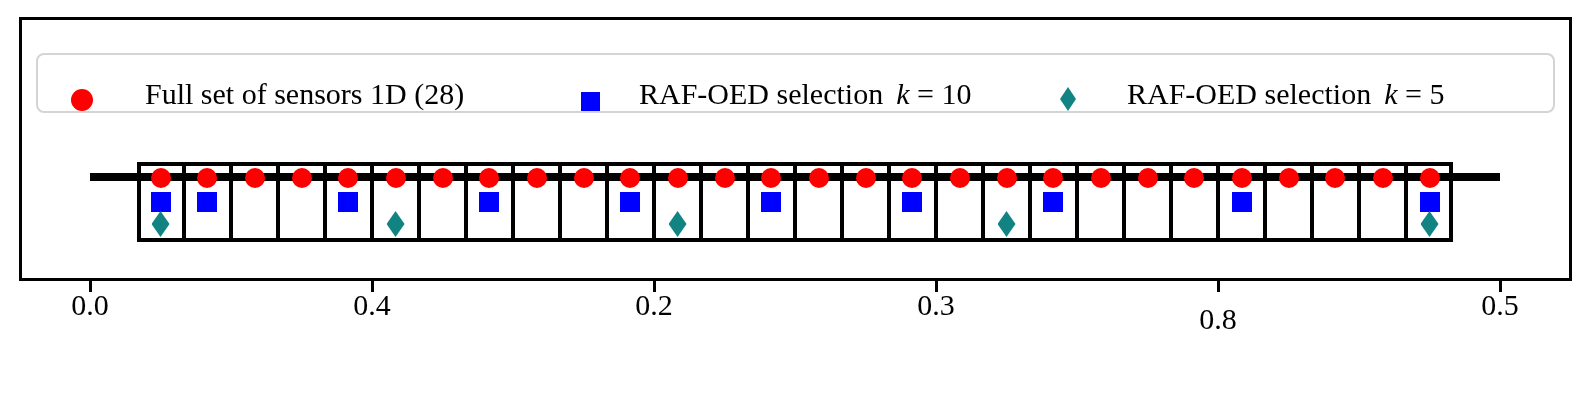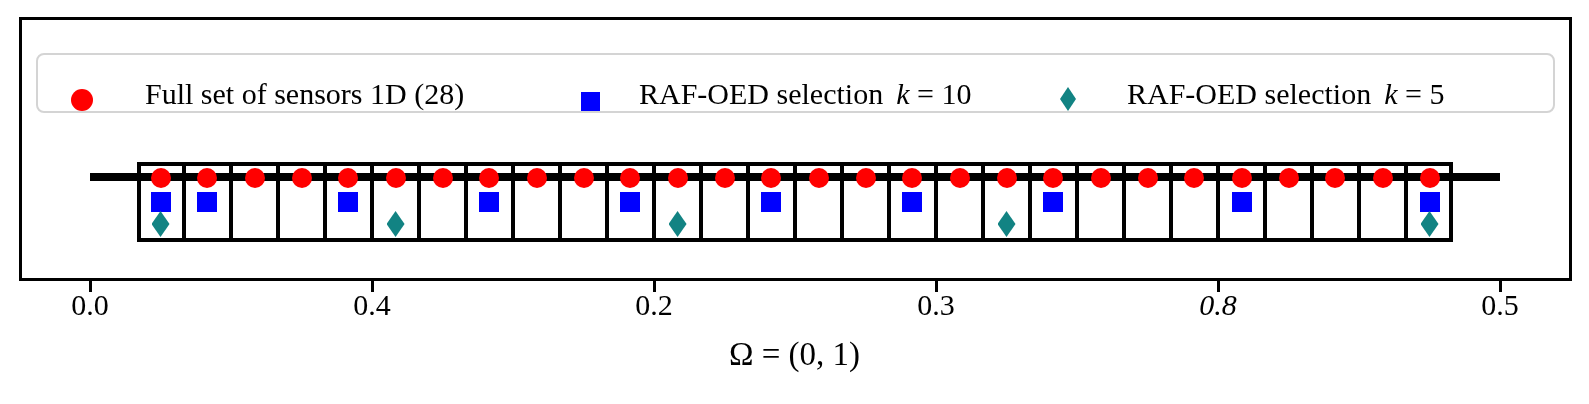--- a/index.html
+++ b/index.html
@@ -132,21 +132,21 @@
       <div class="hline" style="left: 90px; top: 173px; width: 1410px; height: 8px;"></div>
       <div class="tick" style="left: 89px; top: 281px;"></div>
       <div class="ticklabel" style="left: 50px; top: 288px;">0.0</div>
       <div class="tick" style="left: 371px; top: 281px;"></div>
       <div class="ticklabel" style="left: 332px; top: 288px;">0.4</div>
       <div class="tick" style="left: 653px; top: 281px;"></div>
       <div class="ticklabel" style="left: 614px; top: 288px;">0.2</div>
       <div class="tick" style="left: 935px; top: 281px;"></div>
       <div class="ticklabel" style="left: 896px; top: 288px;">0.3</div>
       <div class="tick" style="left: 1217px; top: 281px;"></div>
-      <div class="ticklabel" style="left: 1178px; top: 288px; font-style: italic;">0.8</div>
+      <div class="ticklabel" style="left: 1178px; top: 302px;">0.8</div>
       <div class="tick" style="left: 1499px; top: 281px;"></div>
       <div class="ticklabel" style="left: 1460px; top: 288px;">0.5</div>
       <div class="dot" style="left: 150.5px; top: 168px; background: rgb(255, 0, 0);"></div>
       <div class="dot" style="left: 197.453px; top: 168px; background: rgb(255, 0, 0);"></div>
       <div class="dot" style="left: 244.547px; top: 168px; background: rgb(255, 0, 0);"></div>
       <div class="dot" style="left: 291.5px; top: 168px; background: rgb(255, 0, 0);"></div>
       <div class="dot" style="left: 338.453px; top: 168px; background: rgb(255, 0, 0);"></div>
       <div class="dot" style="left: 385.547px; top: 168px; background: rgb(255, 0, 0);"></div>
       <div class="dot" style="left: 432.5px; top: 168px; background: rgb(255, 0, 0);"></div>
       <div class="dot" style="left: 479.453px; top: 168px; background: rgb(255, 0, 0);"></div>
@@ -180,15 +180,14 @@
       <div class="sq" style="left: 1043.45px; top: 192px; background: rgb(0, 0, 255);"></div>
       <div class="sq" style="left: 1231.55px; top: 192px; background: rgb(0, 0, 255);"></div>
       <div class="sq" style="left: 1419.5px; top: 192px; background: rgb(0, 0, 255);"></div>
       <div class="di" style="left: 151.5px; top: 211px; background: rgb(18, 131, 131);"></div>
       <div class="di" style="left: 386.547px; top: 211px; background: rgb(18, 131, 131);"></div>
       <div class="di" style="left: 668.547px; top: 211px; background: rgb(18, 131, 131);"></div>
       <div class="di" style="left: 997.5px; top: 211px; background: rgb(18, 131, 131);"></div>
       <div class="di" style="left: 1420.5px; top: 211px; background: rgb(18, 131, 131);"></div>
     </div>
 
-  <div class="xlabel">Ω = (0, 1)</div>
 
 </div>
 
 </body></html>

